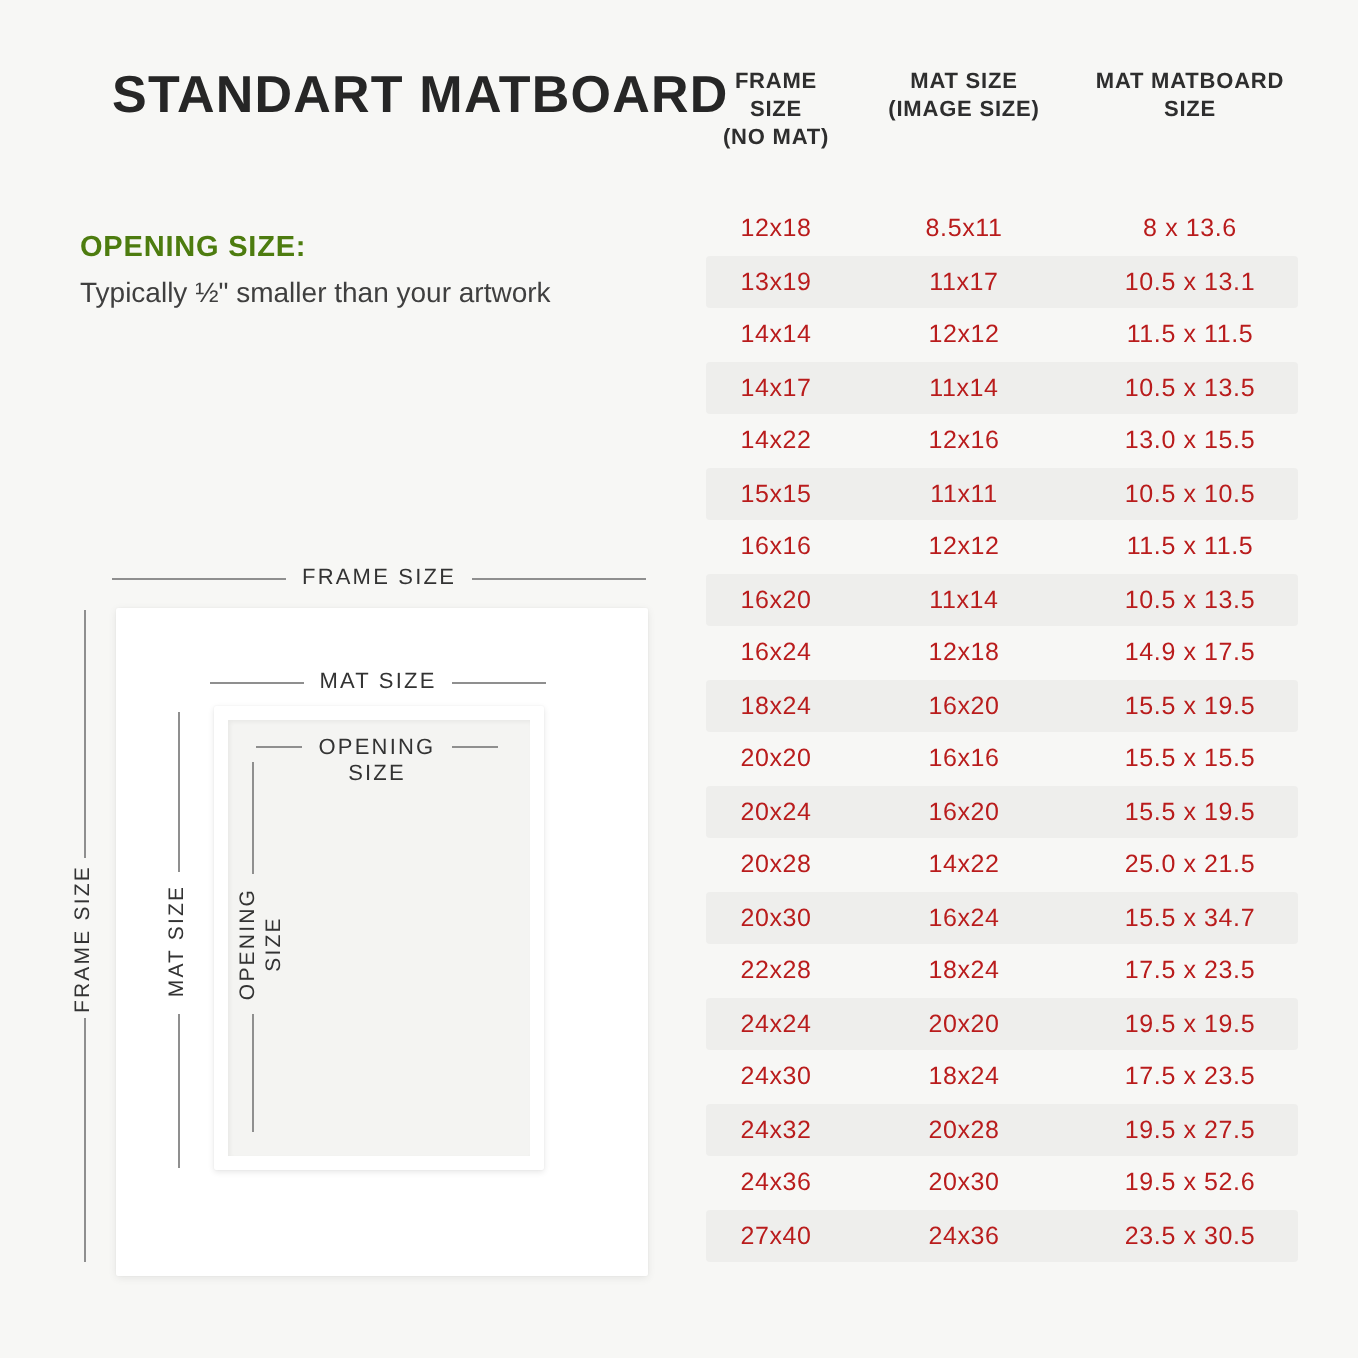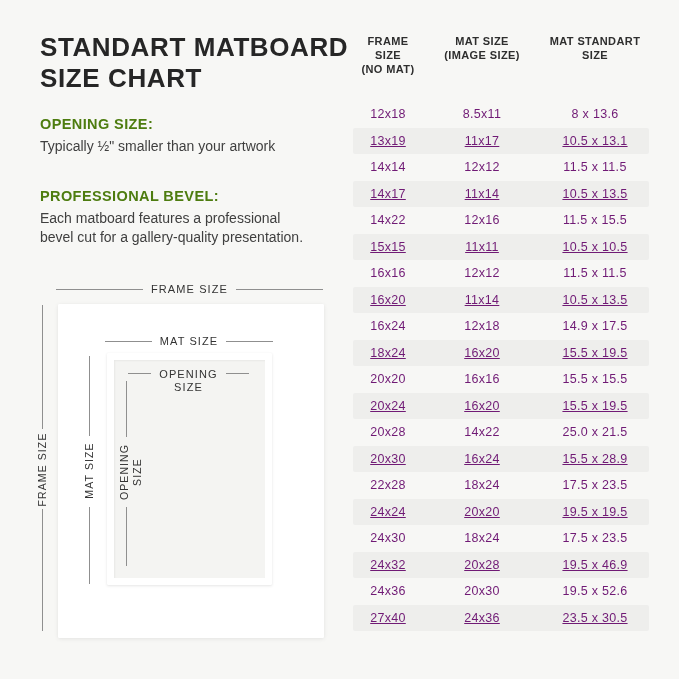--- a/index.html
+++ b/index.html
@@ -12,21 +12,21 @@
     color:#2b2b2b;
     overflow:hidden;
     margin:0 auto;
   }
   
   .title {
     position:absolute; left:40px; top:32px;
     font-size:26px; font-weight:700; letter-spacing:0.6px;
     line-height:31px; color:#262626;
   }
-  .title span { display:block; }
+  .title span { display:block;margin-left:16px; }
   .info-section { position:absolute; left:40px; width:300px; }
   .info-section.s1 { top:116px; }
   .info-section.s2 { top:188px; }
   .info-heading {
     font-size:14.5px; font-weight:700; letter-spacing:0.4px;
     color:#4d7c0f; margin-bottom:5px;
   }
   .info-body { font-size:14px; line-height:19px; color:#3f3f3f; }
   .info-body span { display:block; }
 
@@ -82,49 +82,41 @@
   .thead {
     display:grid; grid-template-columns:70px 118px 108px;
     font-size:11px; font-weight:700; letter-spacing:0.4px;
     line-height:14px; color:#2e2e2e; text-align:center;
   }
   .thcell span { display:block; }
   .tbody { margin-top:25px; }
   .trow {
     display:grid; grid-template-columns:70px 118px 108px;
     height:26.5px; align-items:center; text-align:center;
-    font-size:12.5px; letter-spacing:0.3px; color:#701a75;
+    font-size:12.5px; letter-spacing:0.3px; color:#b91c1c;
     border-radius:2px;
   }
-  .trow.striped { background:#eeeeec;text-decoration:underline; }
+  .trow.striped { background:#eeeeec; }
 </style>
 </head>
 <body>
 
 <div class="page">
 
   <div class="title">
     <span>STANDART MATBOARD</span>
-    <span>SIZE CHART</span>
   </div>
 
   <div class="info-section s1">
     <div class="info-heading">OPENING SIZE:</div>
     <div class="info-body">
       <span>Typically ½" smaller than your artwork</span>
     </div>
   </div>
 
-  <div class="info-section s2">
-    <div class="info-heading">PROFESSIONAL BEVEL:</div>
-    <div class="info-body">
-      <span>Each matboard features a professional</span>
-      <span>bevel cut for a gallery-quality presentation.</span>
-    </div>
-  </div>
 
   <div class="hlabel-row frame-label-row">
     <span class="mline"></span>
     <span>FRAME SIZE</span>
     <span class="mline"></span>
   </div>
 
   <div class="frame-rect"></div>
 
   <div class="hlabel-row mat-label-row">
@@ -162,21 +154,21 @@
     <div class="thead">
       <div class="thcell">
         <span>FRAME SIZE</span>
         <span>(NO MAT)</span>
       </div>
       <div class="thcell">
         <span>MAT SIZE</span>
         <span>(IMAGE SIZE)</span>
       </div>
       <div class="thcell">
-        <span>MAT STANDART</span>
+        <span>MAT MATBOARD</span>
         <span>SIZE</span>
       </div>
     </div>
     <div class="tbody">
         <div class="trow">
           <div class="tcell">12x18</div>
           <div class="tcell">8.5x11</div>
           <div class="tcell">8 x 13.6</div>
         </div>
         <div class="trow striped">
@@ -190,21 +182,21 @@
           <div class="tcell">11.5 x 11.5</div>
         </div>
         <div class="trow striped">
           <div class="tcell">14x17</div>
           <div class="tcell">11x14</div>
           <div class="tcell">10.5 x 13.5</div>
         </div>
         <div class="trow">
           <div class="tcell">14x22</div>
           <div class="tcell">12x16</div>
-          <div class="tcell">11.5 x 15.5</div>
+          <div class="tcell">13.0 x 15.5</div>
         </div>
         <div class="trow striped">
           <div class="tcell">15x15</div>
           <div class="tcell">11x11</div>
           <div class="tcell">10.5 x 10.5</div>
         </div>
         <div class="trow">
           <div class="tcell">16x16</div>
           <div class="tcell">12x12</div>
           <div class="tcell">11.5 x 11.5</div>
@@ -235,41 +227,41 @@
           <div class="tcell">15.5 x 19.5</div>
         </div>
         <div class="trow">
           <div class="tcell">20x28</div>
           <div class="tcell">14x22</div>
           <div class="tcell">25.0 x 21.5</div>
         </div>
         <div class="trow striped">
           <div class="tcell">20x30</div>
           <div class="tcell">16x24</div>
-          <div class="tcell">15.5 x 28.9</div>
+          <div class="tcell">15.5 x 34.7</div>
         </div>
         <div class="trow">
           <div class="tcell">22x28</div>
           <div class="tcell">18x24</div>
           <div class="tcell">17.5 x 23.5</div>
         </div>
         <div class="trow striped">
           <div class="tcell">24x24</div>
           <div class="tcell">20x20</div>
           <div class="tcell">19.5 x 19.5</div>
         </div>
         <div class="trow">
           <div class="tcell">24x30</div>
           <div class="tcell">18x24</div>
           <div class="tcell">17.5 x 23.5</div>
         </div>
         <div class="trow striped">
           <div class="tcell">24x32</div>
           <div class="tcell">20x28</div>
-          <div class="tcell">19.5 x 46.9</div>
+          <div class="tcell">19.5 x 27.5</div>
         </div>
         <div class="trow">
           <div class="tcell">24x36</div>
           <div class="tcell">20x30</div>
           <div class="tcell">19.5 x 52.6</div>
         </div>
         <div class="trow striped">
           <div class="tcell">27x40</div>
           <div class="tcell">24x36</div>
           <div class="tcell">23.5 x 30.5</div>

